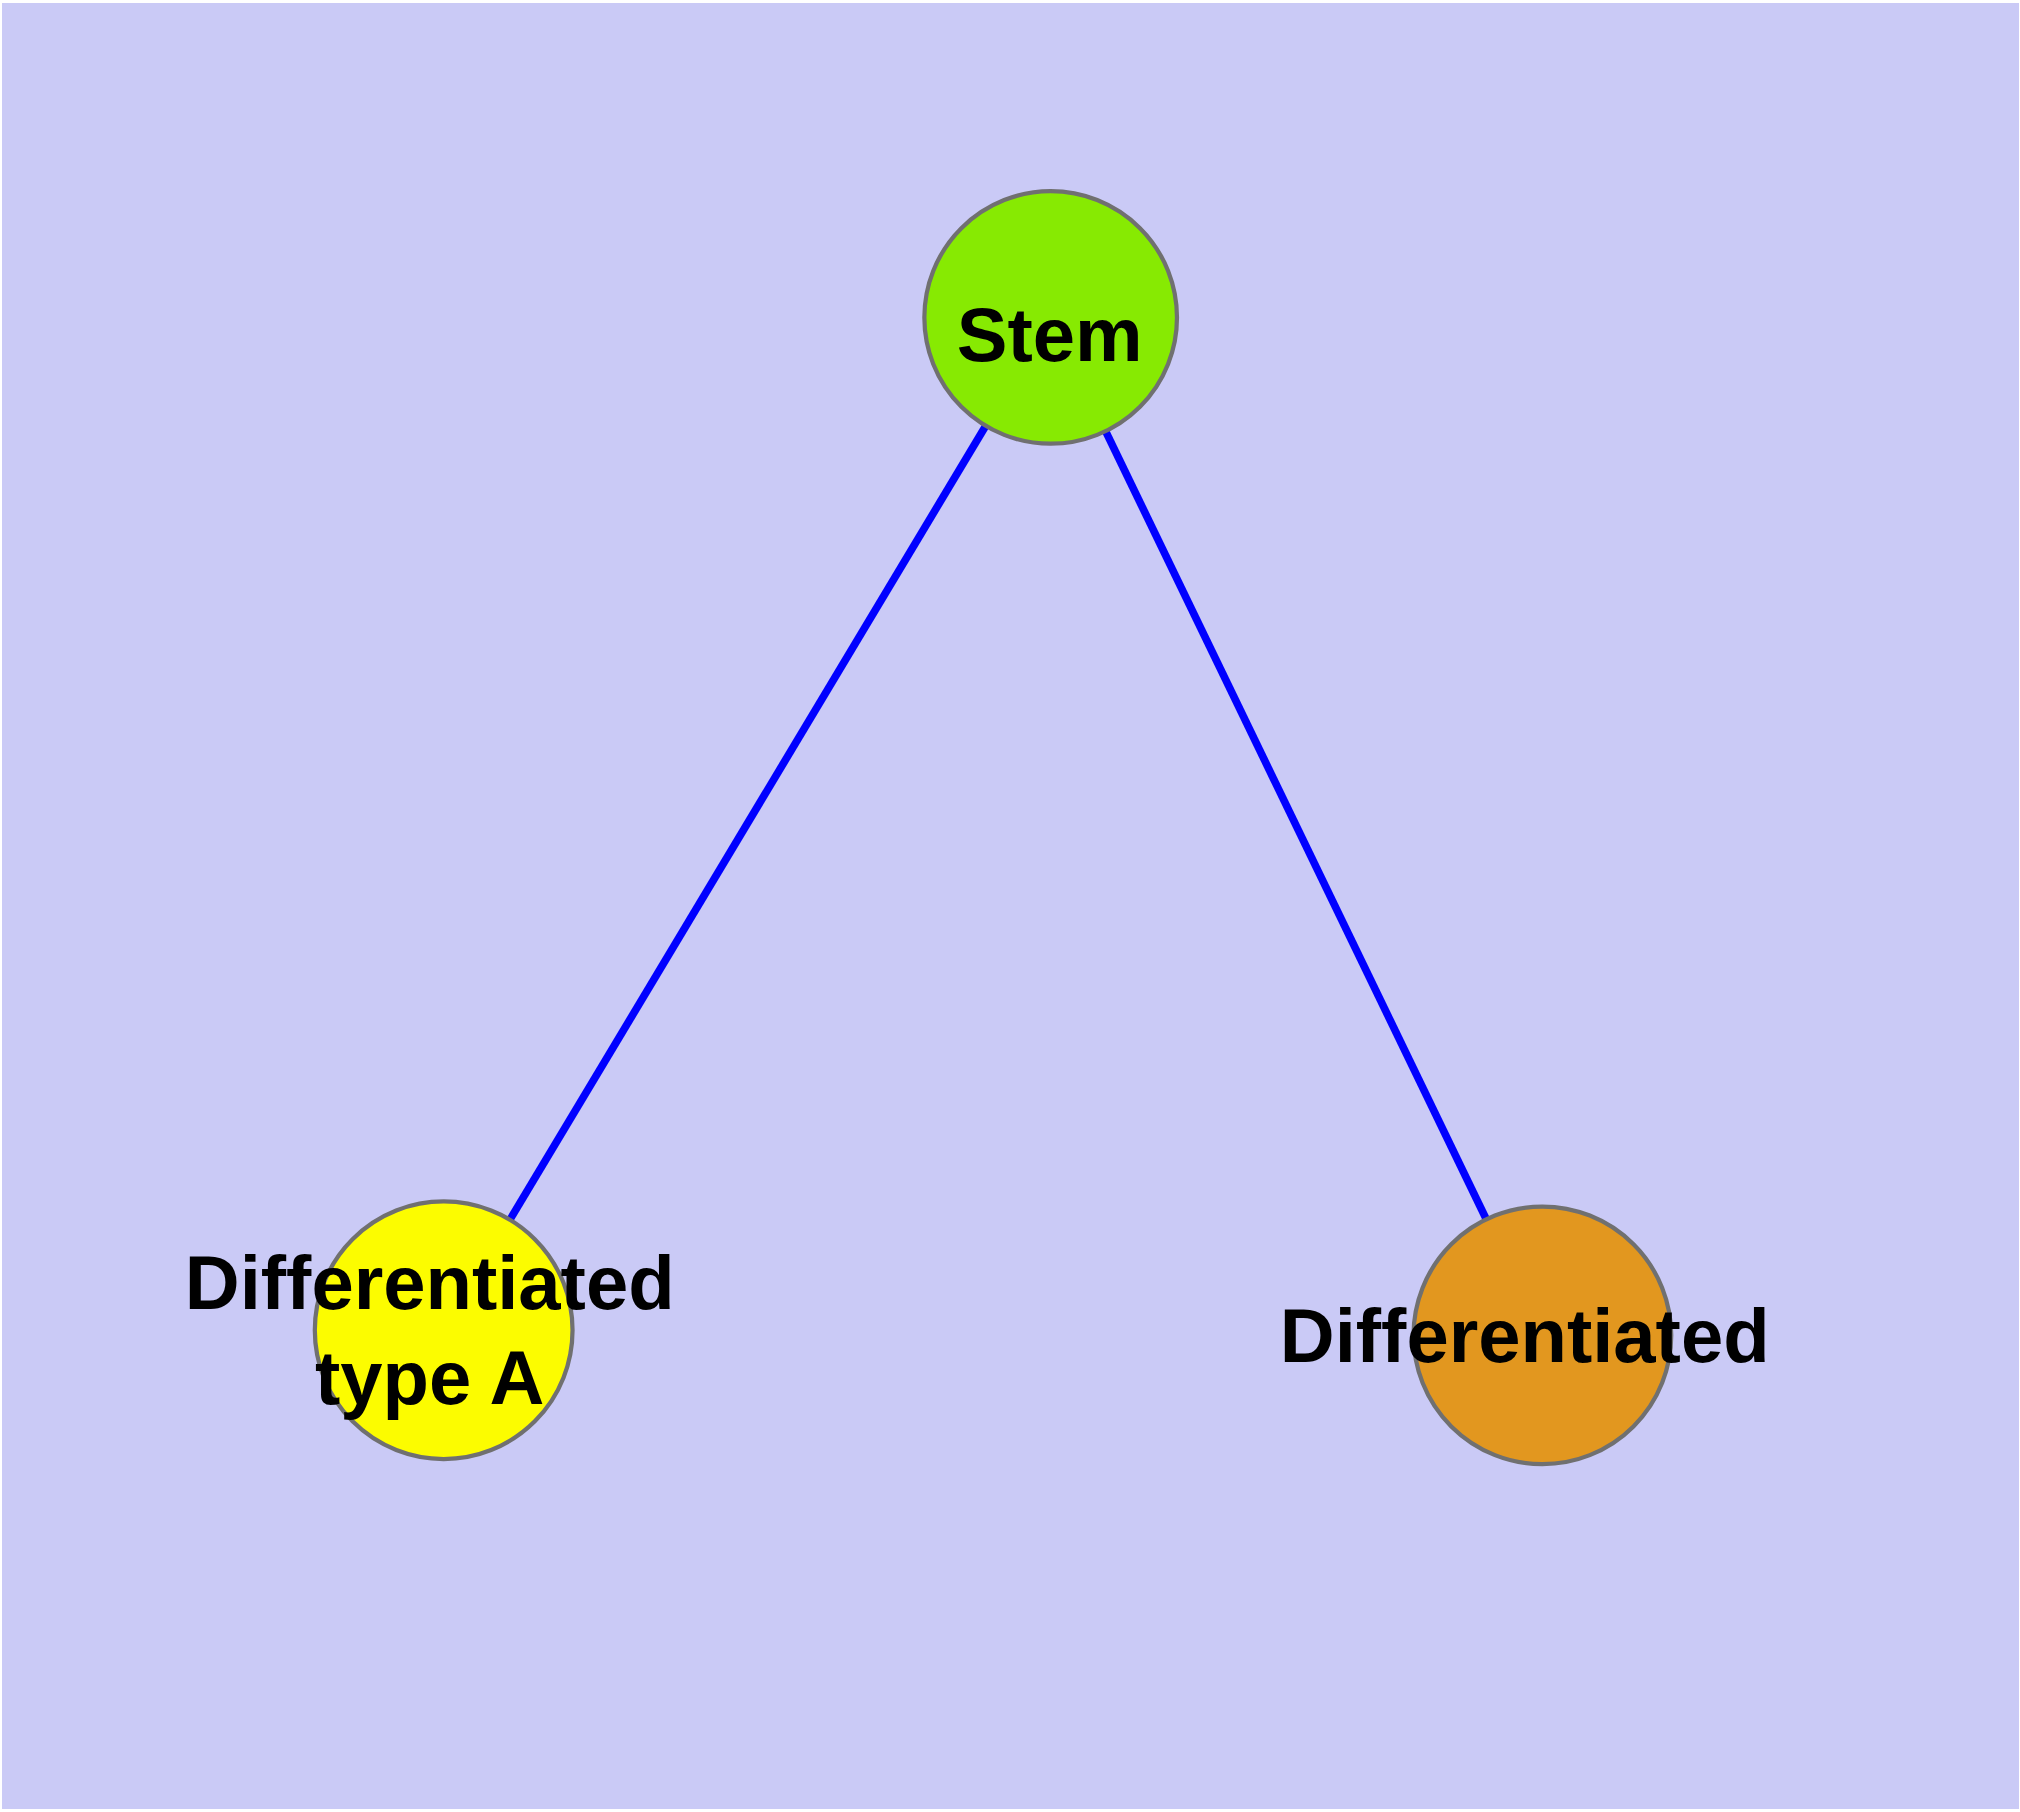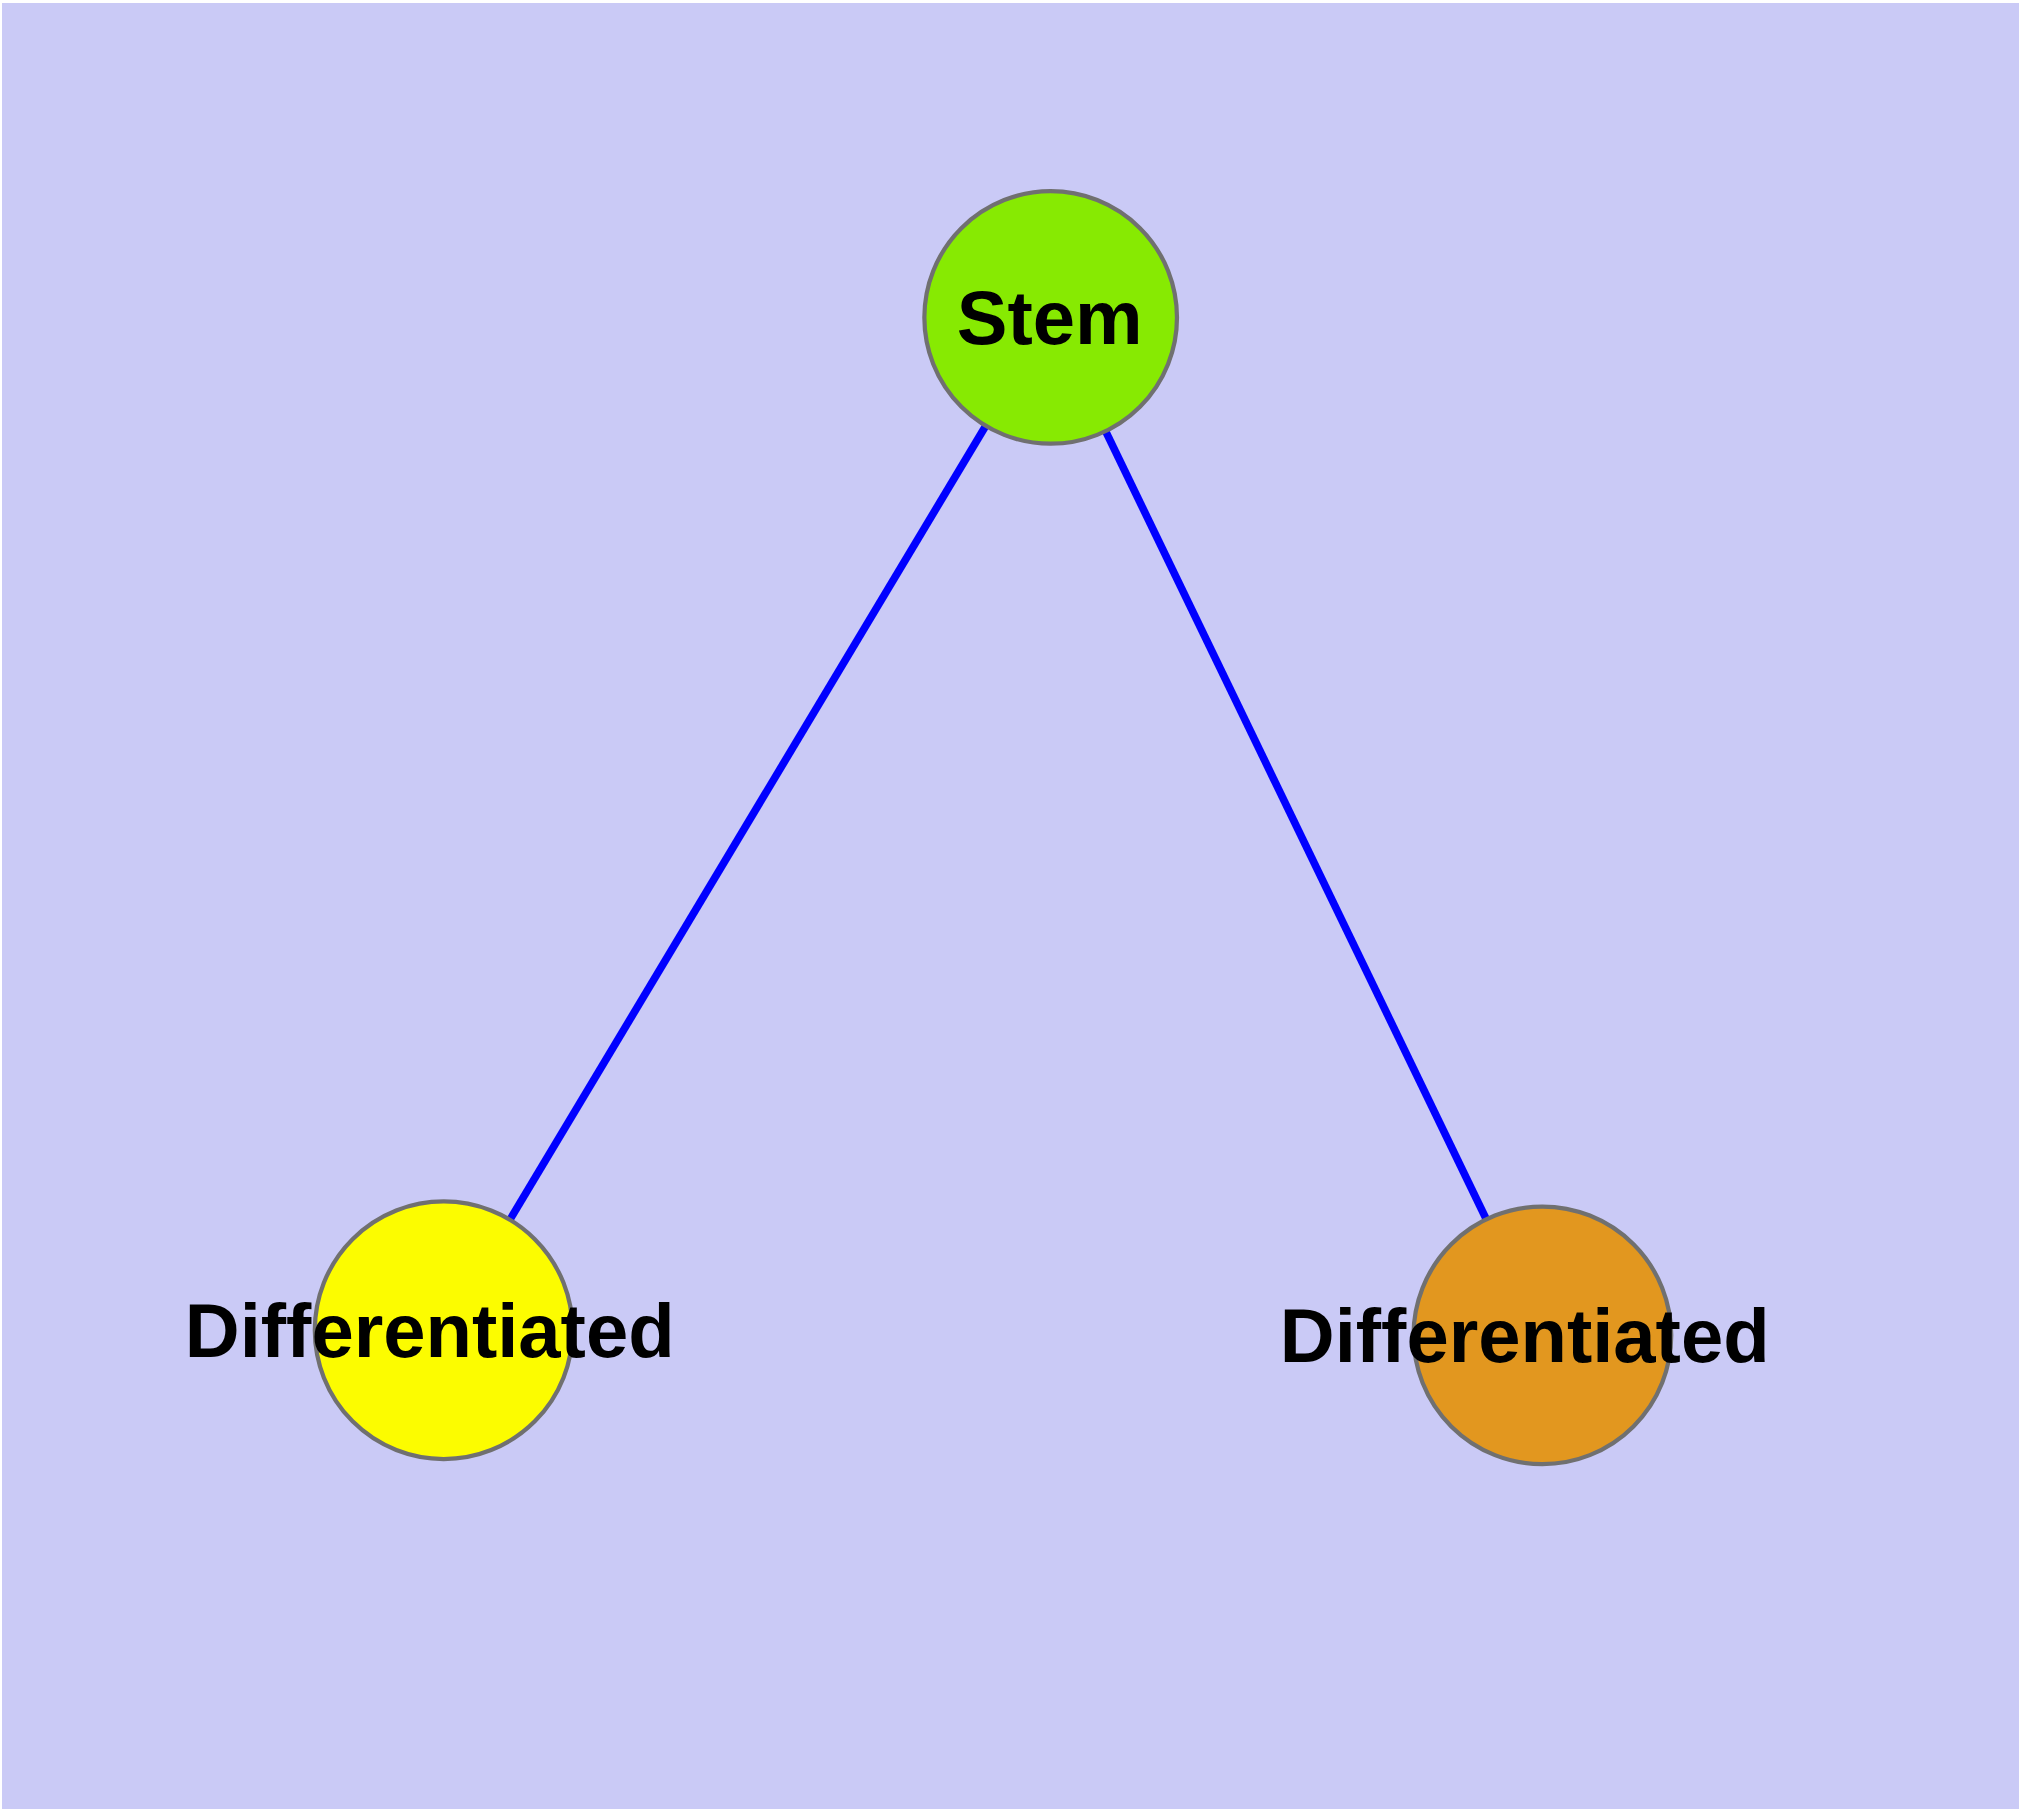--- a/index.html
+++ b/index.html
@@ -45,21 +45,21 @@
     color: #000000;
     font-size: 76px;
     font-weight: 700;
     line-height: 95px;
     white-space: nowrap;
   }
   .node-label .label-line {
     display: block;
   }
   
-  #label-stem   { left: 1048px; top: 314px;  }
+  #label-stem   { left: 1048px; top: 331px;  }
   #label-type-a { left: 428px;  top: 1327px; }
   #label-type-b { left: 1523px; top: 1332px; }
 </style>
 </head>
 <body>
 
 <div id="canvas">
   <div id="plot-area">
 
     <svg class="graph-layer" viewBox="0 0 2379 2131" preserveAspectRatio="none">
@@ -71,20 +71,21 @@
       <circle class="node-circle" cx="521" cy="1566" r="152" fill="#fcfc00"></circle>
       <circle class="node-circle" cx="1817" cy="1572" r="152" fill="#e2971f"></circle>
     </svg>
 
     <div class="node-label" id="label-stem">
       <span class="label-line">Stem</span>
     </div>
 
     <div class="node-label" id="label-type-a">
       <span class="label-line">Differentiated</span>
+      <span class="label-line">type A</span>
     </div>
 
     <div class="node-label" id="label-type-b">
       <span class="label-line">Differentiated</span>
     </div>
 
   </div>
 </div>
 
 

